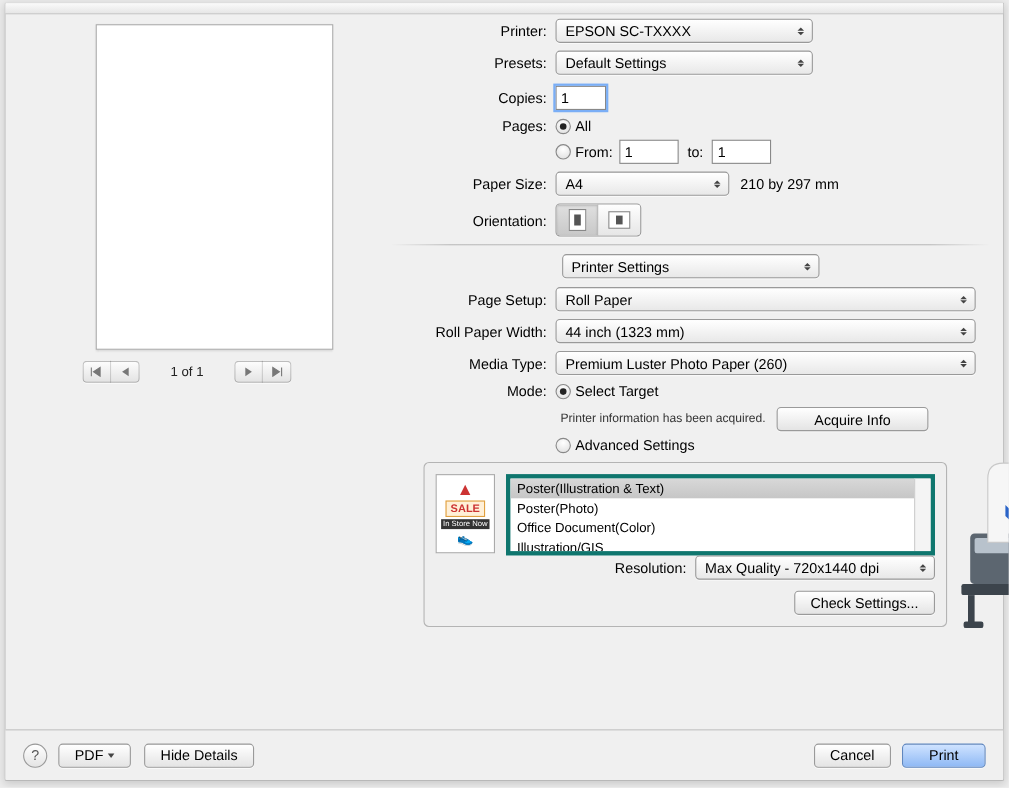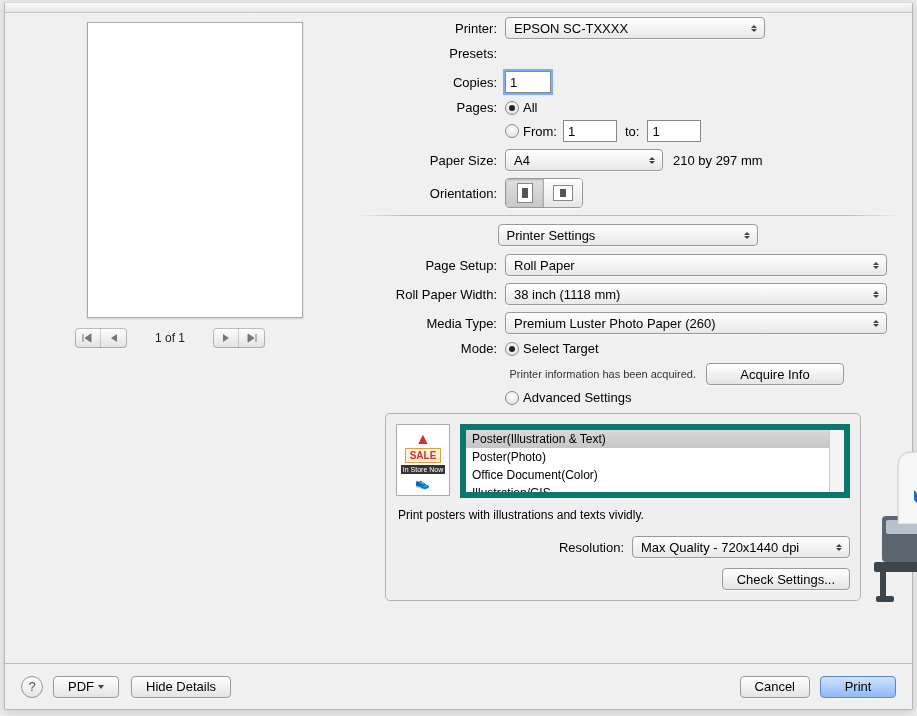--- a/index.html
+++ b/index.html
@@ -102,21 +102,21 @@
     width: 10px; height: 12px;
     display:flex;flex-direction:column;justify-content:center;align-items:center;
     gap:1px;
   }
   .select .caret::before {
     content:""; width:0;height:0;border-left:3px solid transparent;border-right:3px solid transparent;border-bottom:3px solid #444;
   }
   .select .caret::after {
     content:""; width:0;height:0;border-left:3px solid transparent;border-right:3px solid transparent;border-top:3px solid #444;
   }
-  .select.wide { width: 260px; text-align: right; }
+  .select.wide { width: 234px; text-align: right; }
   .select.med { width: 158px; }
   .select.full { width: 382px; }
   .select.res { width: 218px; }
   .textfield {
     height: 22px;
     border: 1px solid #888;
     background: #fff;
     padding: 0 4px;
     font-size: 13px;
     border-radius: 0;
@@ -205,21 +205,21 @@
     border:1px solid #aaa;
     background:#fff;
     display:flex;flex-direction:column;align-items:center;justify-content:center;
     font-size:8px;
     text-align:center;
   }
   .thumb .sale { background:#fff0d8;color:#c33;font-weight:bold;font-size:10px;padding:1px 4px;border:1px solid #e0a040;}
   .thumb .instore { background:#333;color:#fff;font-size:7px;padding:1px 2px;margin-top:2px;}
   .list {
     flex:1;
-    border:6px solid #0f766e;
+    border:4px solid #0f766e;
     background:#fff;
     height: 74px;
     overflow:hidden;
     position:relative;
   }
   .list-item {
     padding: 1px 6px;
     font-size: 12px;
     height: 18px;
     display:flex;align-items:center;
@@ -302,20 +302,24 @@
     <div class="right-col">
       <div class="form-row">
         <span class="lbl">Printer:</span>
         <div class="select wide">
           <span>EPSON SC-TXXXX</span>
           <span class="caret"></span>
         </div>
       </div>
       <div class="form-row">
         <span class="lbl">Presets:</span>
+        <div class="select wide">
+          <span>Default Settings</span>
+          <span class="caret"></span>
+        </div>
       </div>
       <div class="form-row" style="margin-top:10px">
         <span class="lbl">Copies:</span>
         <input class="textfield focus" style="width: 46px;" value="1">
       </div>
       <div class="form-row">
         <span class="lbl">Pages:</span>
         <span class="radio checked"></span>
         <span>All</span>
       </div>
@@ -359,21 +363,21 @@
       <div class="form-row">
         <span class="lbl">Page Setup:</span>
         <div class="select full">
           <span>Roll Paper</span>
           <span class="caret"></span>
         </div>
       </div>
       <div class="form-row">
         <span class="lbl">Roll Paper Width:</span>
         <div class="select full">
-          <span>38 inch (1118 mm)</span>
+          <span>44 inch (1323 mm)</span>
           <span class="caret"></span>
         </div>
       </div>
       <div class="form-row">
         <span class="lbl">Media Type:</span>
         <div class="select full">
           <span>Premium Luster Photo Paper (260)</span>
           <span class="caret"></span>
         </div>
       </div>
@@ -405,21 +409,20 @@
             <div style="font-size:12px;color:#8a5a2a;margin-top:2px">👟</div>
           </div>
           <div class="list">
             <div class="list-item sel">Poster(Illustration &amp; Text)</div>
             <div class="list-item">Poster(Photo)</div>
             <div class="list-item">Office Document(Color)</div>
             <div class="list-item">Illustration/GIS</div>
             <div class="list-scroll"></div>
           </div>
         </div>
-        <div class="desc-text">Print posters with illustrations and texts vividly.</div>
         <div class="form-row" style="justify-content:flex-end;margin-bottom:10px">
           <span style="margin-right:8px">Resolution:</span>
           <div class="select res">
             <span>Max Quality - 720x1440 dpi</span>
             <span class="caret"></span>
           </div>
         </div>
         <div class="form-row" style="justify-content:flex-end;margin-bottom:0">
           <span class="button">
               <span>Check Settings...</span>

